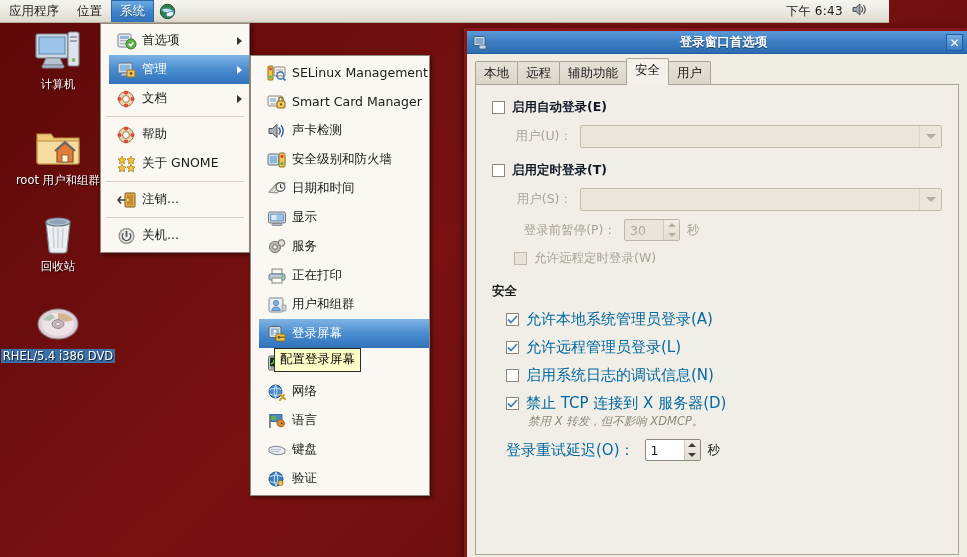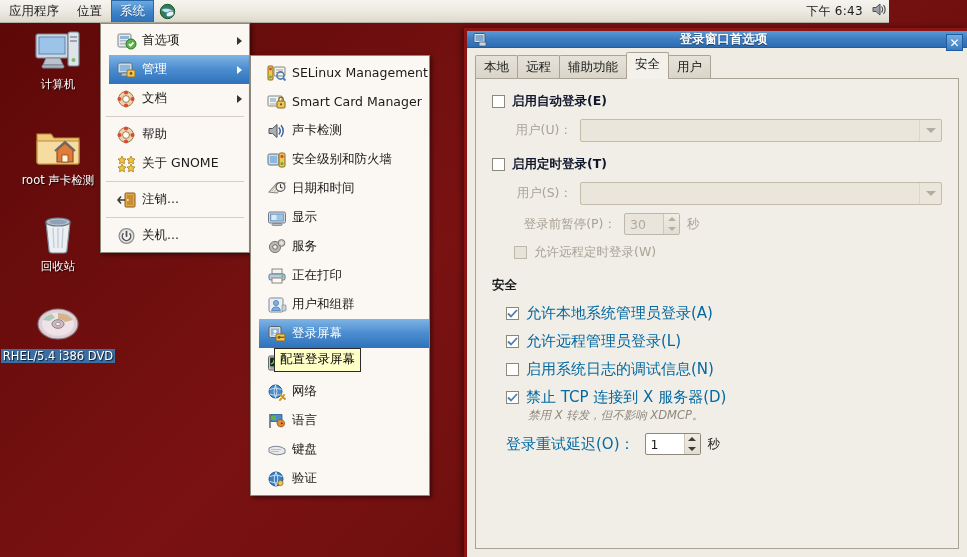--- a/index.html
+++ b/index.html
@@ -29,21 +29,21 @@
   }
   .panel-menu.active {
     background: linear-gradient(to bottom, #6ca9e0 0%, #3c82c8 55%, #2f73ba 100%);
     color: #fff; border: 1px solid #2a67a8; border-bottom: none;
     padding: 2px 8px 4px 8px;
     text-shadow: 0 1px 0 rgba(0,0,0,.35);
   }
   .panel-launcher { width: 26px; height: 21px; display: flex; align-items: center; justify-content: center; }
   .panel-spacer { flex: 1; }
   .panel-clock { font-size: 12px; color: #1b1b1b; padding-right: 4px; letter-spacing: .3px;}
-  .panel-tray { display: flex; align-items: center; gap: 4px; padding-right: 2px; }
+  .panel-tray { display: flex; align-items: center; gap: 4px; padding-right: 22px; }
 
   
   .desk-icon {
     position: absolute; width: 104px; text-align: center;
     color: #fff; font-size: 11.5px; cursor: default;
   }
   .desk-icon .glyph { height: 50px; display: flex; align-items: flex-end; justify-content: center; }
   .desk-icon .lbl {
     display: inline-block; margin-top: 3px; line-height: 14px;
     text-shadow: 1px 1px 1px rgba(0,0,0,.8);
@@ -95,21 +95,21 @@
 
   
   .window {
     position: absolute; left: 464px; top: 28px; width: 503px; height: 529px;
     border: 3px solid #8b1414; border-bottom: none; border-right: none;
     background: #efece4;
     z-index: 60;
     box-shadow: -2px 0 6px rgba(0,0,0,.4);
   }
   .titlebar {
-    height: 17px; display: flex; align-items: center;
+    height: 23px; display: flex; align-items: center;
     background: linear-gradient(to bottom, #5c9ad8 0%, #3e7fc4 45%, #2e6cb2 100%);
     border-bottom: 1px solid #1f5da0;
     position: relative;
     gap: 15px;
   }
   .titlebar .t-icon { width: 22px; display: flex; align-items: center; justify-content: center; padding-left: 4px; }
   .titlebar .t-text {
     flex: 1; text-align: center; color: #fff; font-size: 12.5px; font-weight: bold;
     text-shadow: 0 1px 1px rgba(0,0,0,.5); padding-right: 24px;
   }
@@ -222,21 +222,21 @@
 <div class="desk-icon" id="icon-home">
   <div class="glyph">
     <svg width="48" height="46" viewBox="0 0 48 46">
       <path d="M3 10 h14 l3 4 h25 v24 a2 2 0 0 1 -2 2 H5 a2 2 0 0 1 -2 -2z" fill="#f0c87a" stroke="#b8893a" stroke-width="1.2"></path>
       <path d="M3 17 h42 v21 a2 2 0 0 1 -2 2 H5 a2 2 0 0 1 -2 -2z" fill="#f7dca2" stroke="#b8893a" stroke-width="1.2"></path>
       <path d="M23 26 l8 -7 l8 7 v12 h-16z" fill="#e07b3a" stroke="#8a4a18" stroke-width="1.1"></path>
       <path d="M21 27 l10 -9 l10 9" fill="none" stroke="#6b6b6b" stroke-width="2.2"></path>
       <rect x="28" y="31" width="6" height="7" fill="#fff6e0" stroke="#8a4a18" stroke-width=".8"></rect>
     </svg>
   </div>
-  <span class="lbl">root 声卡检测</span>
+  <span class="lbl">root 用户和组群</span>
 </div>
 
 <div class="desk-icon" id="icon-trash">
   <div class="glyph">
     <svg width="48" height="46" viewBox="0 0 48 46">
       <path d="M12 12 h24 l-3 28 a3 3 0 0 1 -3 3 H18 a3 3 0 0 1 -3 -3z" fill="#eceff2" stroke="#7f8a96" stroke-width="1.2"></path>
       <ellipse cx="24" cy="12" rx="12" ry="4" fill="#b9c6d3" stroke="#6d7a87" stroke-width="1.2"></ellipse>
       <ellipse cx="24" cy="12" rx="9" ry="2.6" fill="#8fa2b5"></ellipse>
       <path d="M19 18 l1 20 M24 18 l0 20 M29 18 l-1 20" stroke="#c6cdd4" stroke-width="1.4" fill="none"></path>
     </svg>

